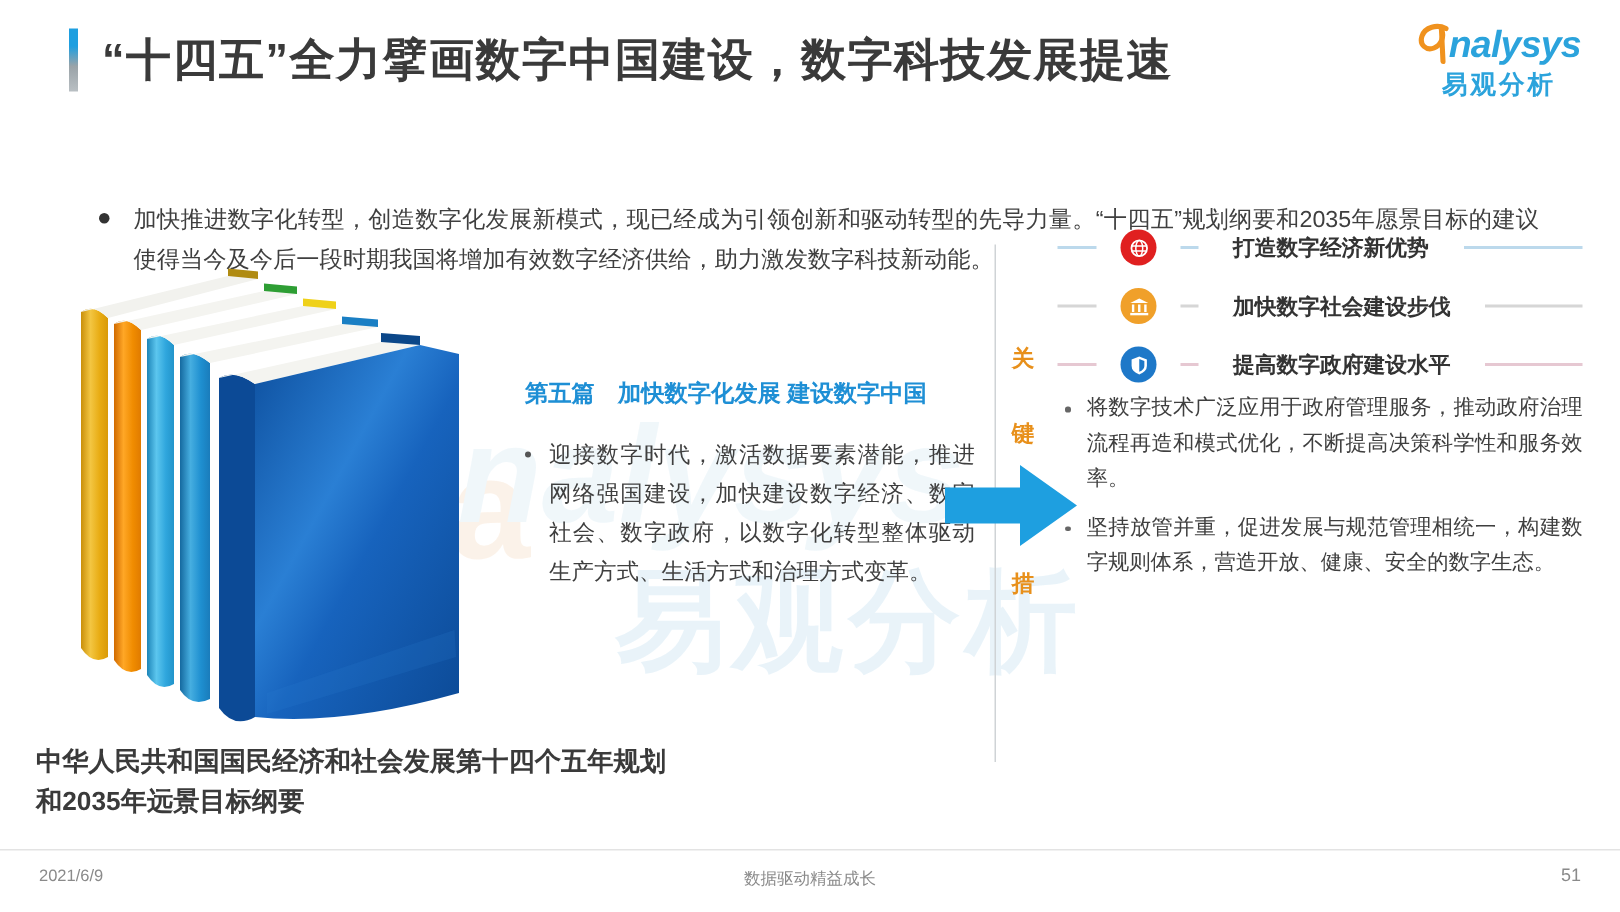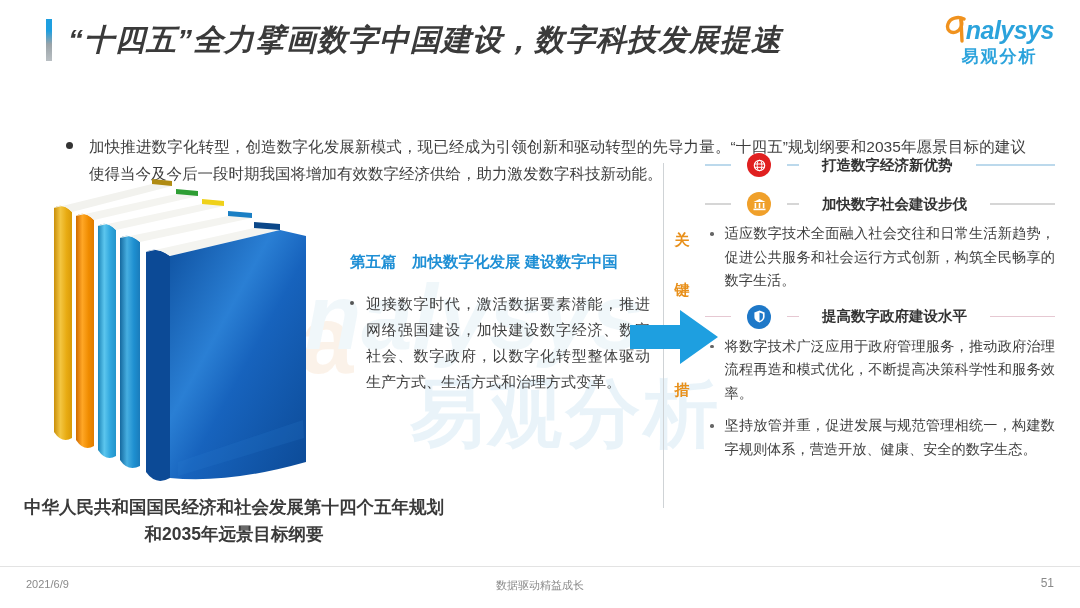--- a/index.html
+++ b/index.html
@@ -42,21 +42,21 @@
 
   
   .title-bar {
     position: absolute; left: 46px; top: 19px;
     width: 6px; height: 42px;
     background: linear-gradient(to bottom, #1e9fe0 0%, #1e9fe0 28%, #9aa3a8 60%, #b9bfc3 100%);
   }
   .page-title {
     position: absolute; left: 68px; top: 20px;
     font-size: 30px; font-weight: 700; color: #3a3a3a;
-    letter-spacing: 1px; white-space: nowrap; font-style: italic;
+    letter-spacing: 1px; white-space: nowrap;
   }
 
   
   .logo { position: absolute; right: 26px; top: 13px; text-align: center; }
   .logo-row { display: flex; align-items: flex-end; justify-content: center; height: 30px; }
   .logo-a {
     position: relative; width: 23px; height: 28px; margin-right: -2px;
   }
   .logo-a svg { display:block; }
   .logo-en {
@@ -82,21 +82,21 @@
     text-align: justify;
   }
 
   
   .books { position: absolute; left: 48px; top: 162px; width: 270px; height: 330px; }
   .books svg { display: block; }
 
   .book-caption {
     position: absolute; left: 24px; top: 494px; width: 420px;
     font-size: 17.5px; font-weight: 700; color: #3a3a3a;
-    line-height: 27px; text-align: center;
+    line-height: 27px; 
   }
 
   
   .plan { position: absolute; left: 350px; top: 252px; width: 300px; }
   .plan-title {
     font-size: 15.5px; font-weight: 700; color: #1e8fd5;
     white-space: nowrap; margin-bottom: 18px;
   }
   .plan-body { display: flex; gap: 12px; }
   .plan-dot {
@@ -305,24 +305,20 @@
             <rect x="2.6" y="6" width="1.6" height="5" fill="#fff"></rect>
             <rect x="6.7" y="6" width="1.6" height="5" fill="#fff"></rect>
             <rect x="10.8" y="6" width="1.6" height="5" fill="#fff"></rect>
             <rect x="1.5" y="11.6" width="12" height="1.6" fill="#fff"></rect>
           </svg>
         </span>
         <span class="rule-mid" style="background:#d6d6d6"></span>
         <span class="sec-title">加快数字社会建设步伐</span>
         <span class="rule-right" style="background:#d6d6d6"></span>
       </div>
-      <div class="sec-body">
-        <span class="sec-dot"></span>
-        <span class="sec-text">适应数字技术全面融入社会交往和日常生活新趋势，促进公共服务和社会运行方式创新，构筑全民畅享的数字生活。</span>
-      </div>
     </div>
 
     <div class="section">
       <div class="sec-head">
         <span class="rule-left" style="background:#e6c8d2"></span>
         <span class="sec-icon" style="background:#1e78c8">
           <svg width="15" height="15" viewBox="0 0 15 15">
             <path d="M7.5 1.6 L12.6 3.6 V8 Q12.6 11.6 7.5 13.6 Q2.4 11.6 2.4 8 V3.6 Z" fill="#fff"></path>
             <path d="M7.5 3.4 L10.9 4.7 V8 Q10.9 10.5 7.5 11.9 Z" fill="#1e78c8"></path>
           </svg>

